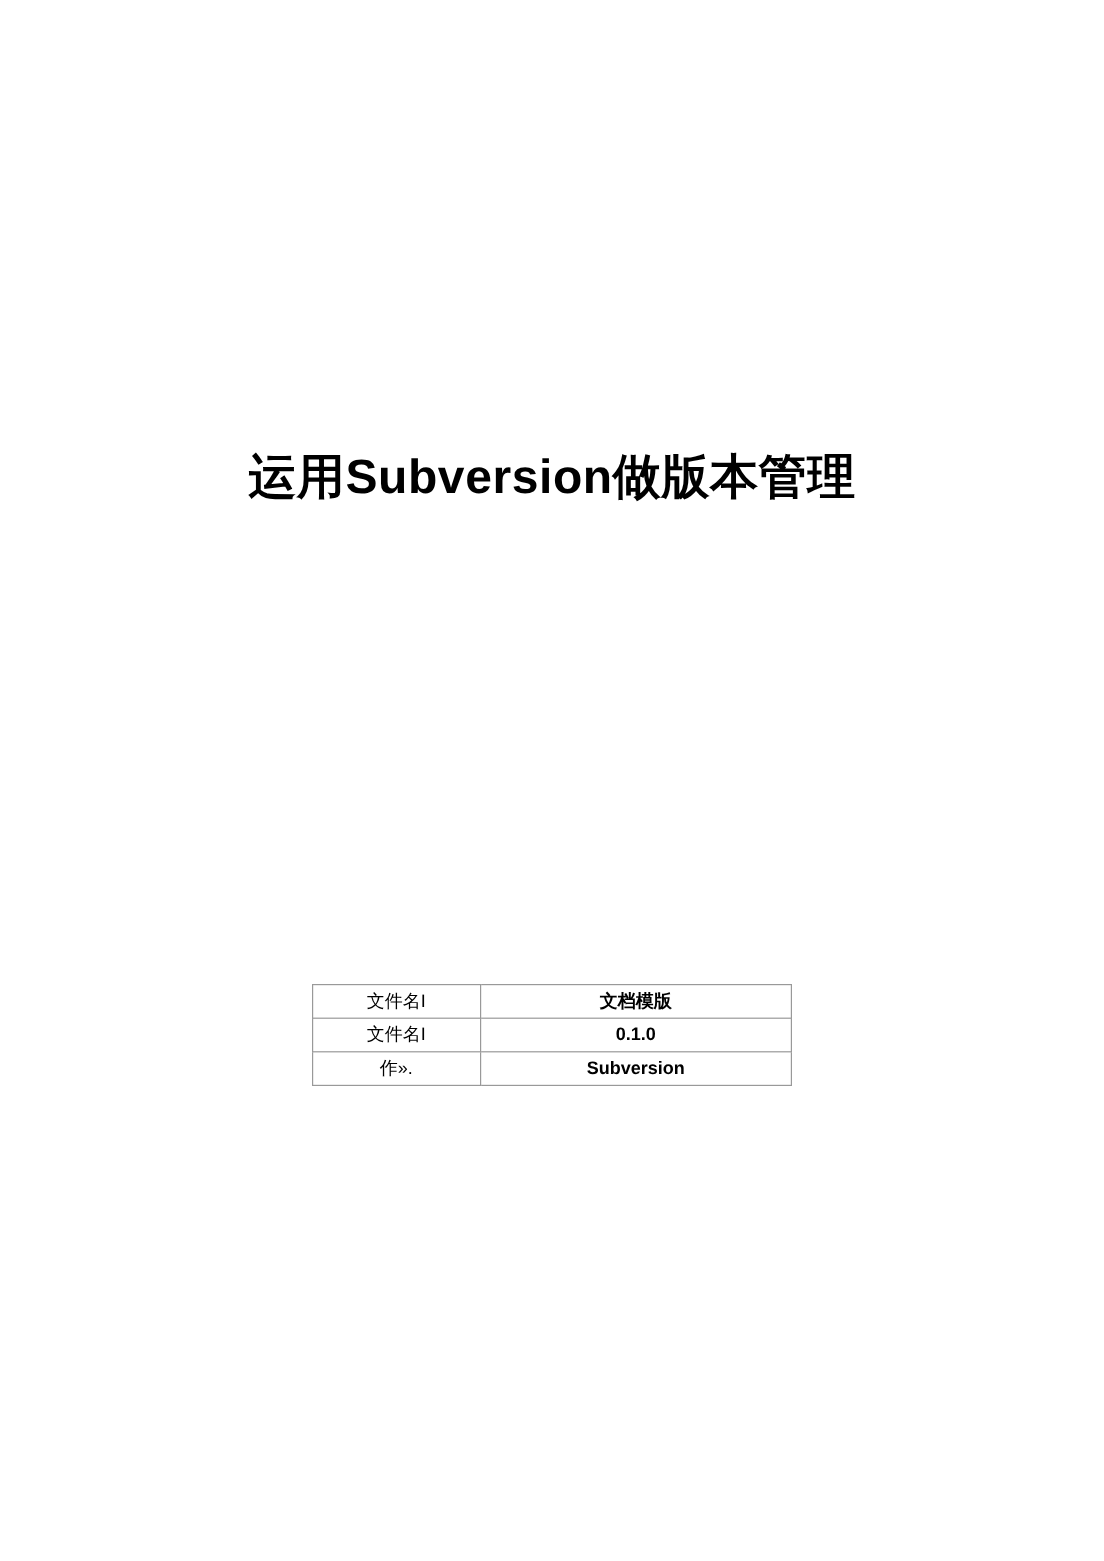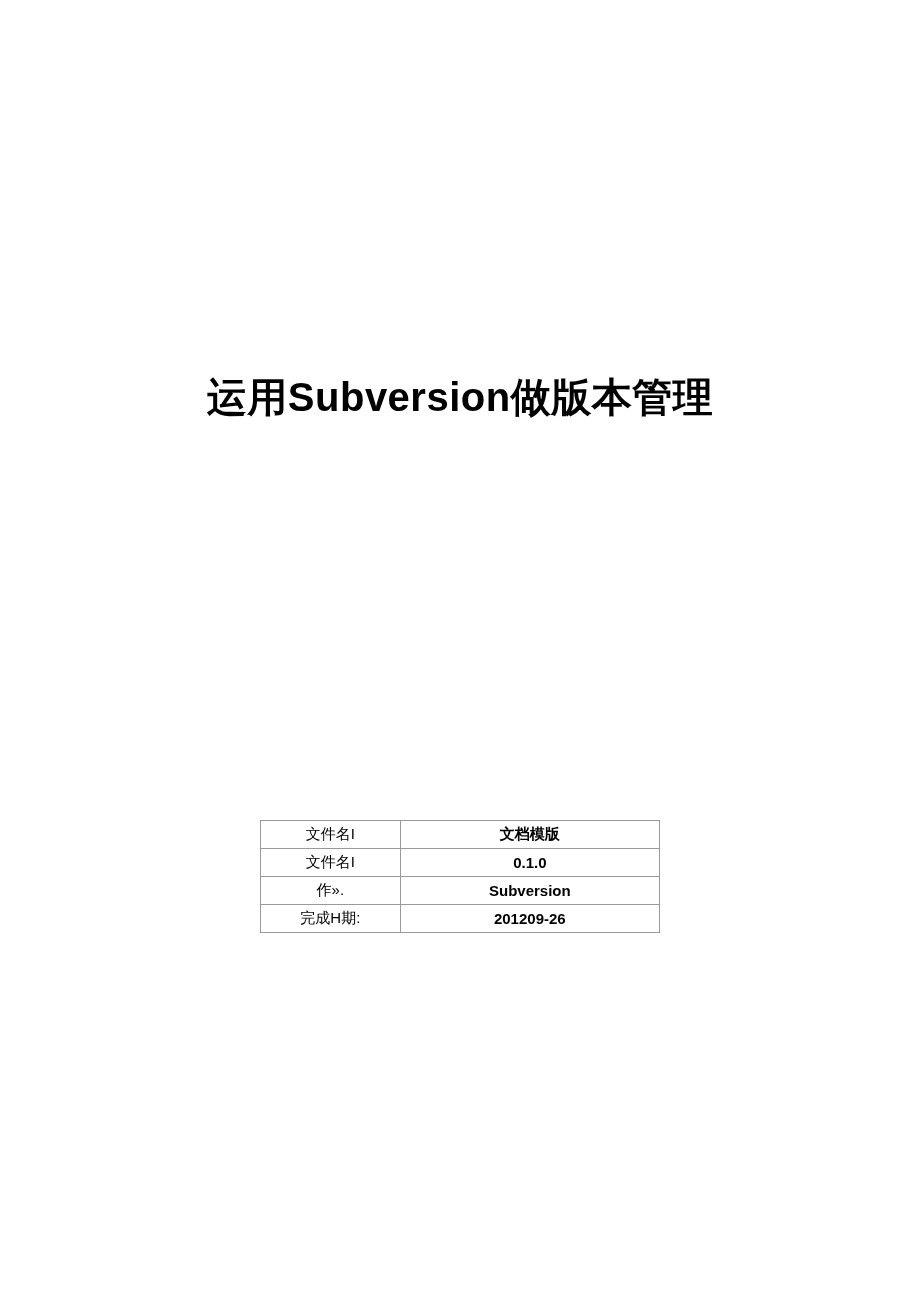--- a/index.html
+++ b/index.html
@@ -73,19 +73,15 @@
         <td class="value-cell">文档模版</td>
       </tr>
       <tr>
         <td class="label-cell">文件名I</td>
         <td class="value-cell">0.1.0</td>
       </tr>
       <tr>
         <td class="label-cell">作».</td>
         <td class="value-cell">Subversion</td>
       </tr>
-      <tr>
-        <td class="label-cell">完成H期:</td>
-        <td class="value-cell">201209-26</td>
-      </tr>
     </tbody>
   </table>
 </div>
 
 </body></html>

